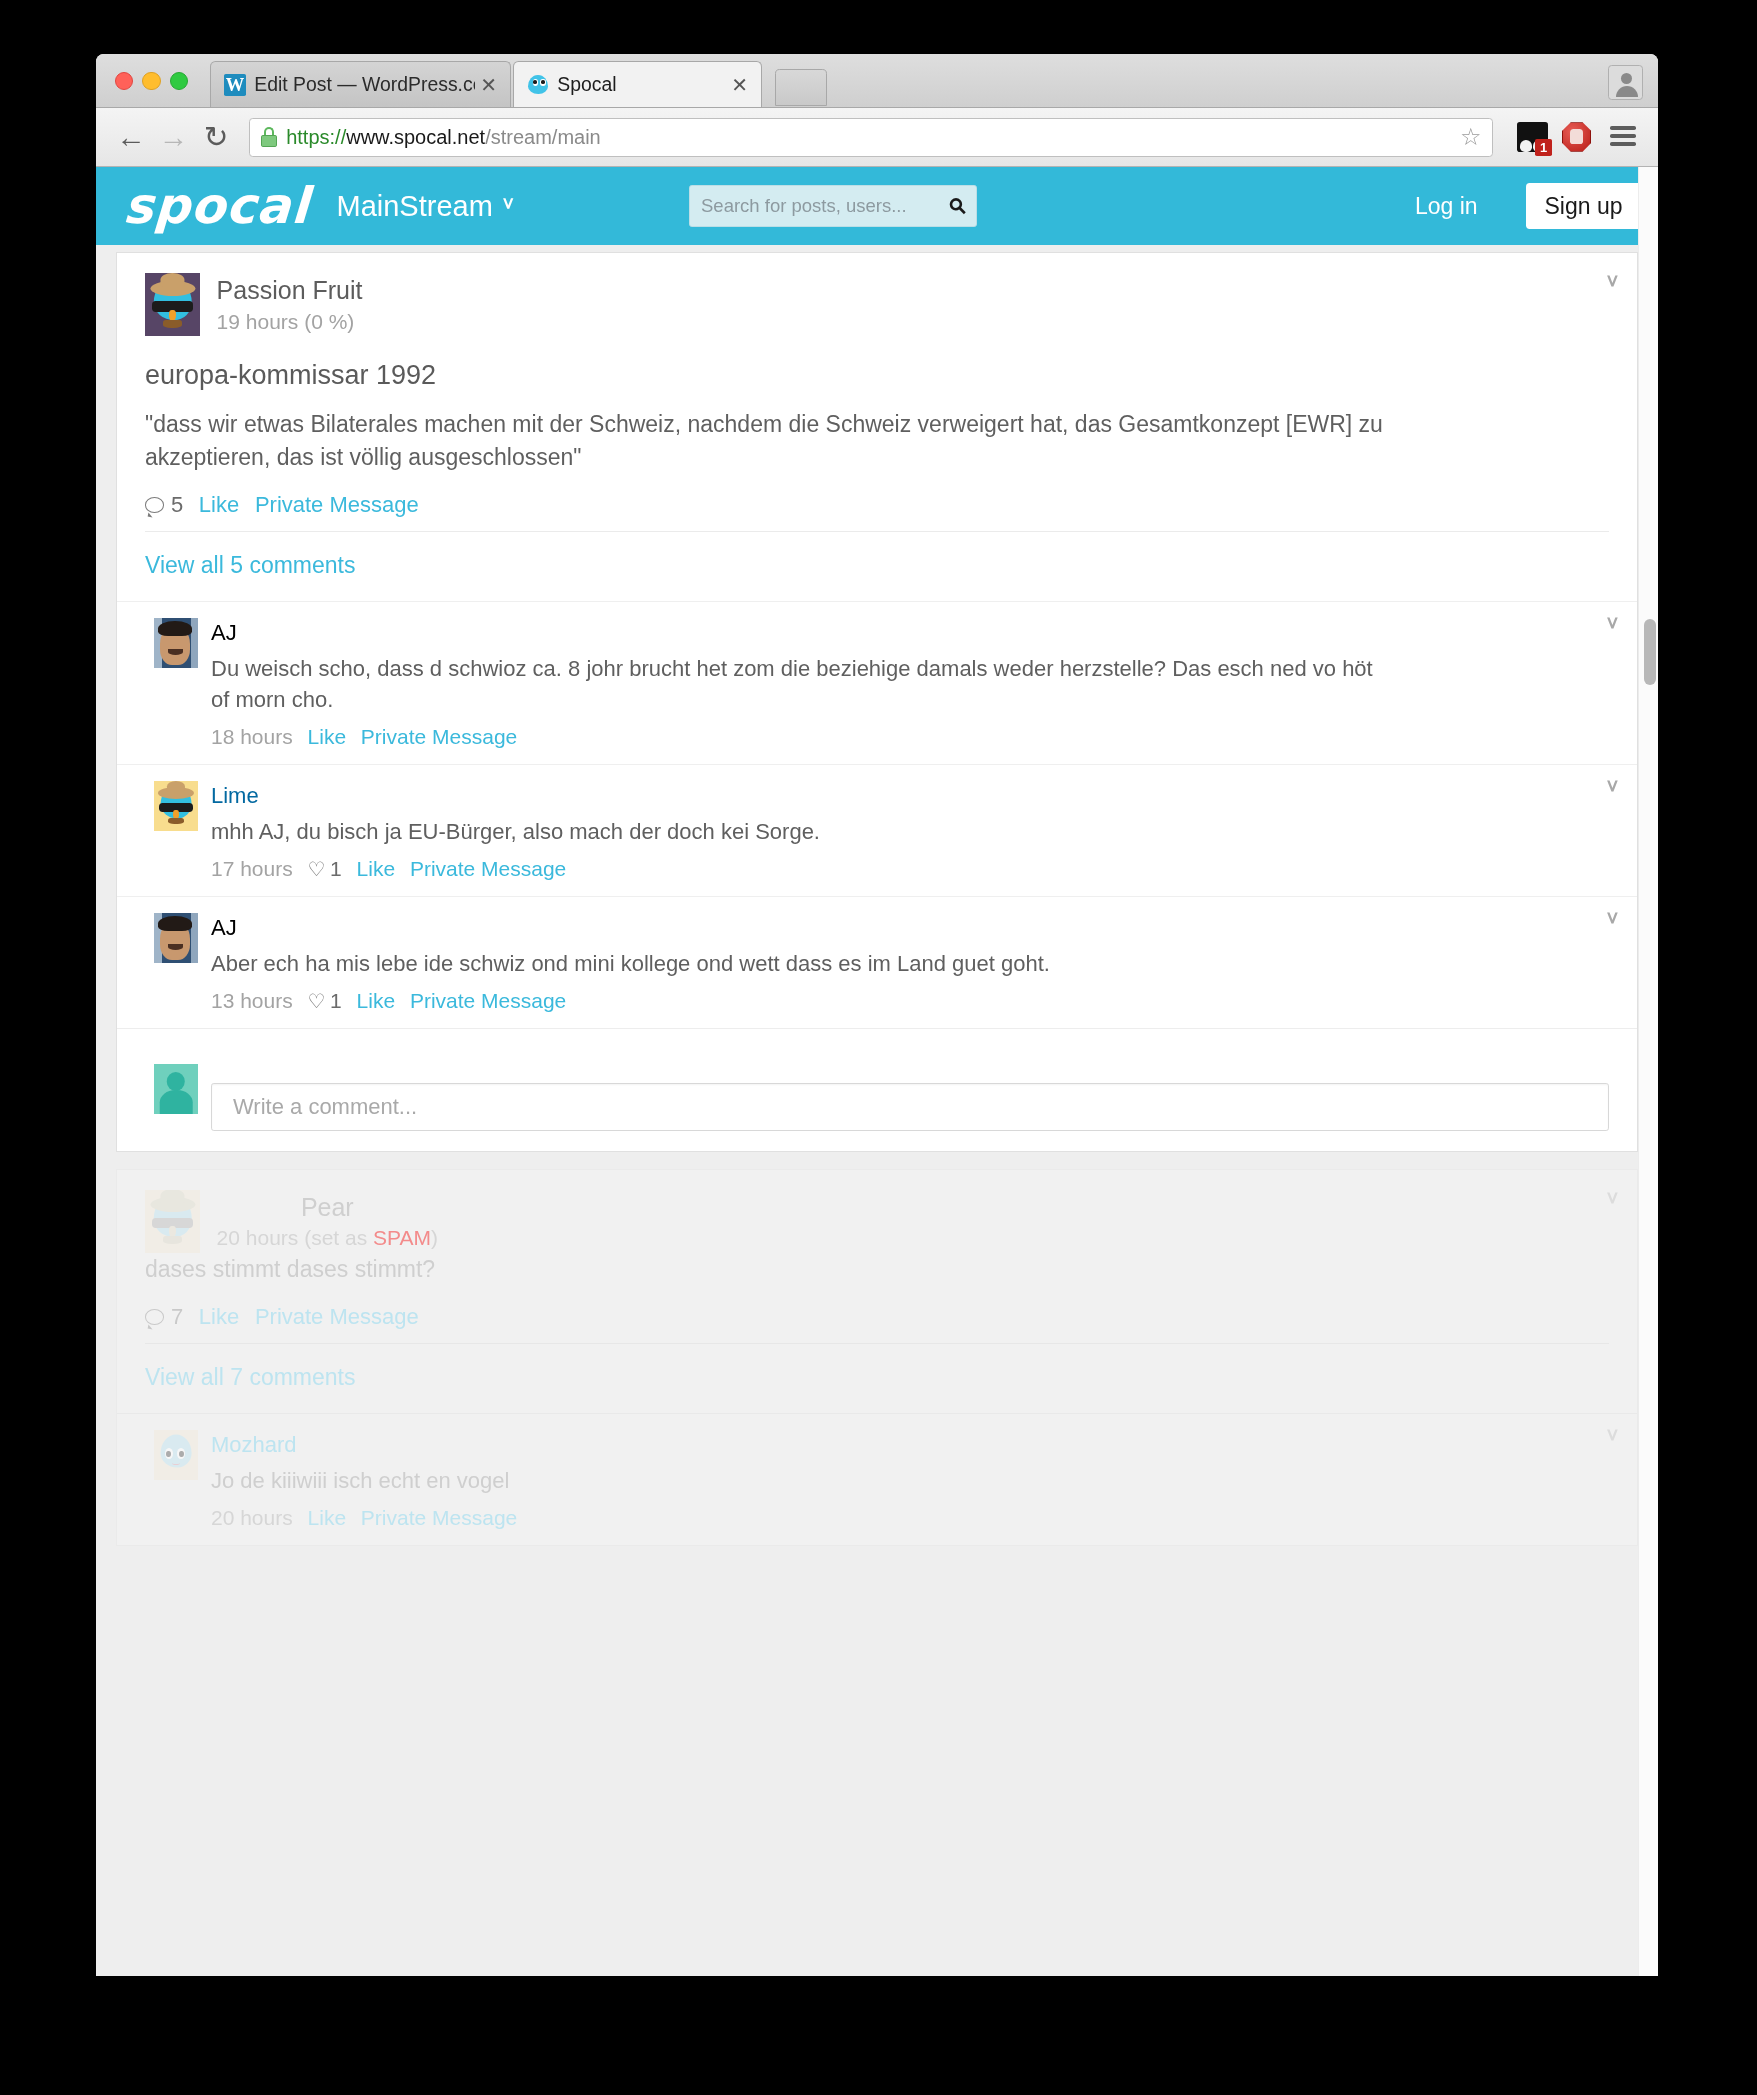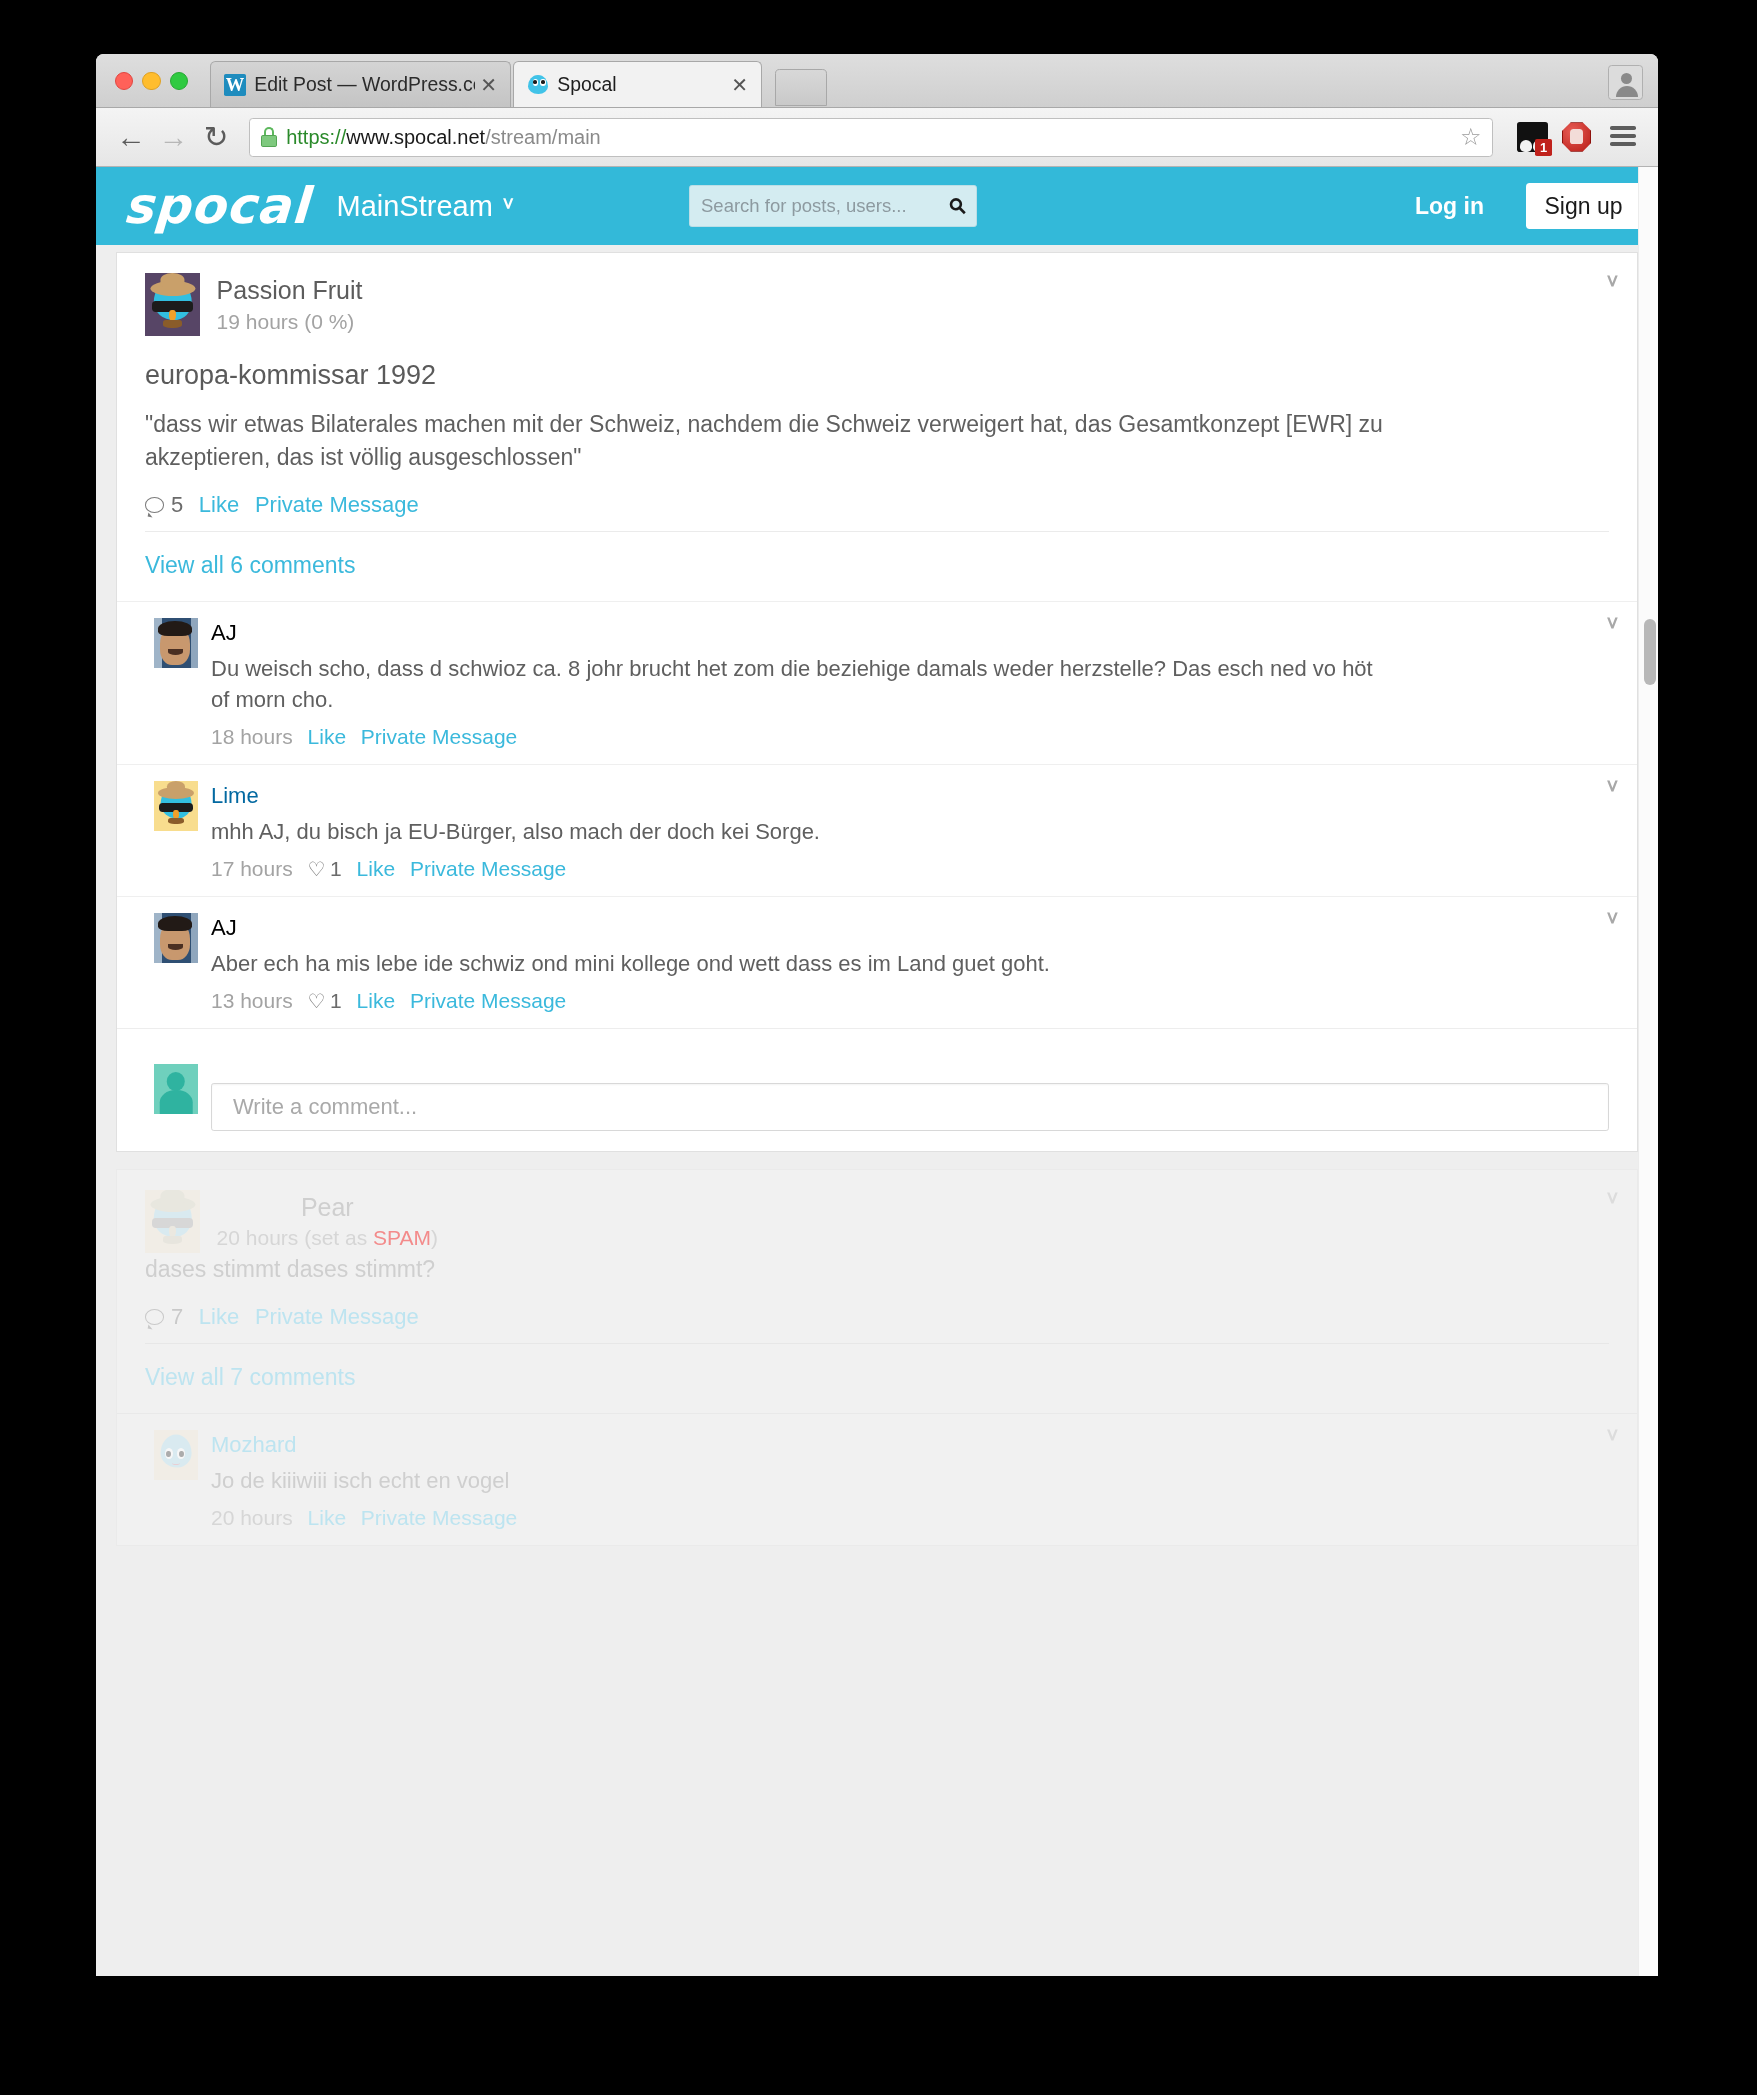--- a/index.html
+++ b/index.html
@@ -293,21 +293,21 @@
     color: #555;
   }
   #search-input::placeholder { color: #8d9aa0; }
   #search-icon-glyph {
     font-size: 21px; color: #1a1a1a; font-weight: bold;
     transform: rotate(-45deg);
     margin-left: 5.5px;
   }
   #login-link {
     position: absolute; left: 1319px;
-    color: #fff; font-size: 23px; font-weight: bold;
+    color: #fff; font-size: 23px;
   }
   #signup-button {
     position: absolute; left: 1430px;
     background: #fff; color: #1a1a1a;
     font-size: 23px;
     padding: 9.2px 18.5px;
     border-radius: 3.7px;
     border: none;
     font-family: "Liberation Sans", sans-serif;
   }
@@ -712,21 +712,21 @@
               <span class="bubble-icon"></span>
               <span>5</span>
             </span>
             <span class="link-txt">Like</span>
             <span class="link-txt">Private Message</span>
           </div>
         </div>
 
         <div class="divider"></div>
         <div class="view-all">
-          <span class="link-txt">View all 6 comments</span>
+          <span class="link-txt">View all 5 comments</span>
         </div>
 
         <div class="comment">
           <div class="chevron-toggle sm">ⱽ</div>
           <div class="avatar sm av-photo">
             <span class="photo-bg-l"></span>
               <span class="photo-bg-r"></span>
             <span class="photo-face"></span>
               <span class="photo-hair"></span>
               <span class="photo-smile"></span>

